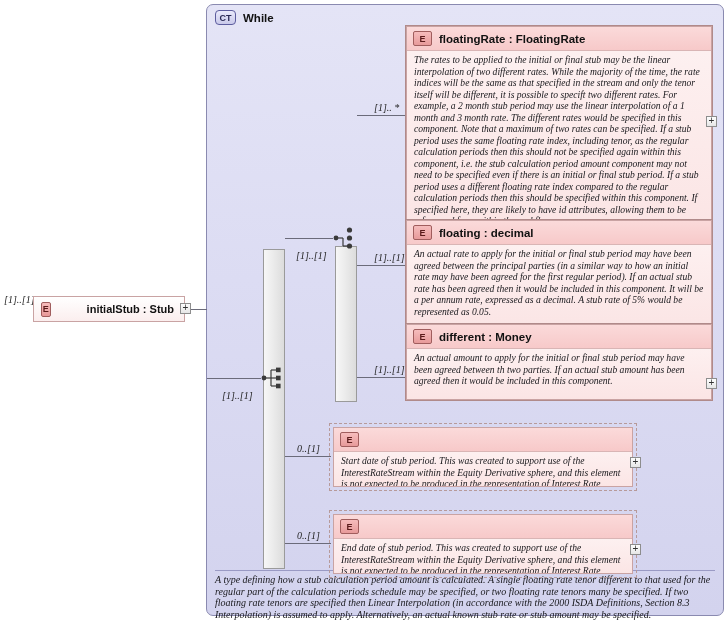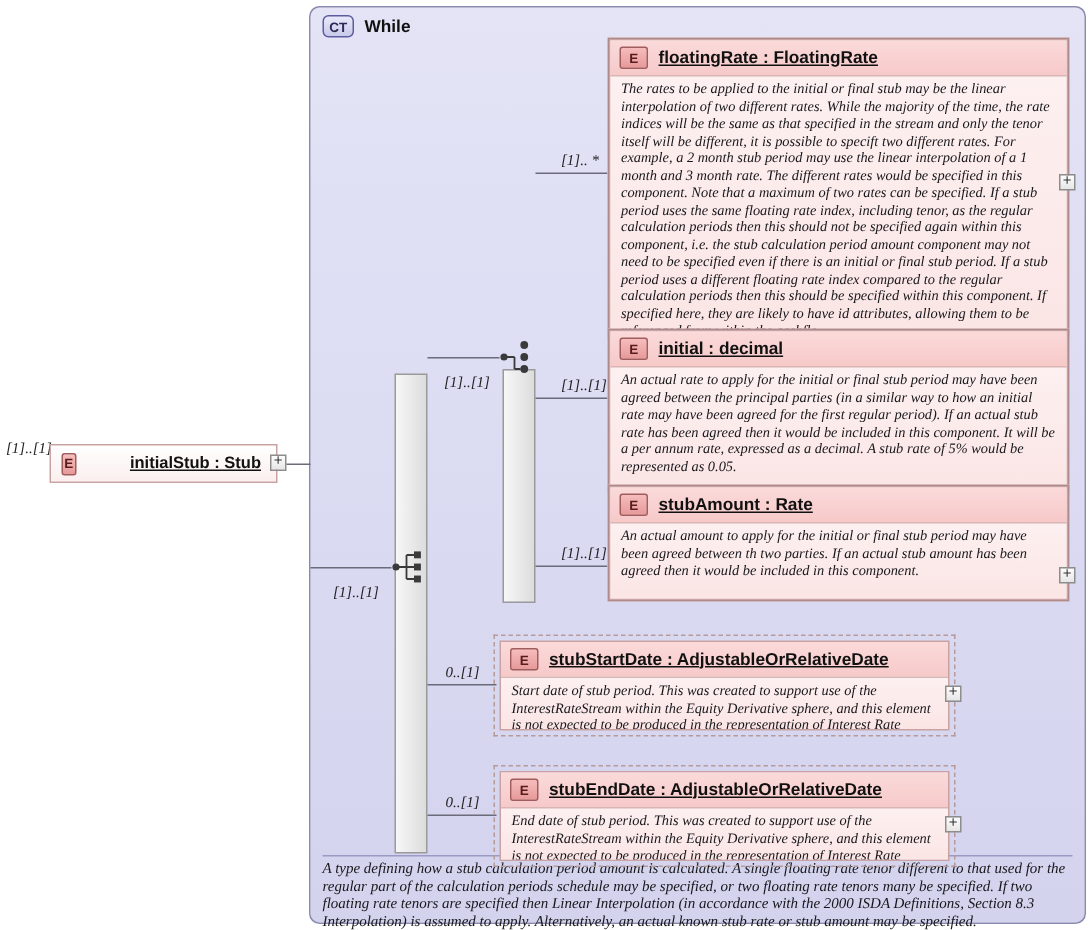--- a/index.html
+++ b/index.html
@@ -109,21 +109,20 @@
     font-size: 9px;
     font-weight: bold;
     color: #5a1b1b;
     display: flex; align-items: center; justify-content: center;
   }
   .el-title {
     font-size: 11.5px;
     font-weight: bold;
     color: #111;
     white-space: nowrap;
-    text-decoration: underline;
   }
   .el-desc {
     font-family: "Liberation Serif", serif;
     font-style: italic;
     font-size: 9.6px;
     line-height: 11.5px;
     color: #17171b;
     padding: 3px 7px 4px 7px;
     border-top: 1px solid #d9b5b5;
     background: linear-gradient(180deg,#fdf0f0 0%, #fbe5e5 100%);
@@ -243,61 +242,59 @@
   </div>
   <div class="plus" style="left:706px; top:116px;"></div>
 
   <span class="card-lbl" style="left:374px; top:252px;">[1]..[1]</span>
   <div class="line hline" style="left:357px; top:265px; width:48px;"></div>
 
   <div class="el-box el-simple" style="left:405px; top:219px; width:308px; height:110px;">
     <div class="el-inner">
       <div class="el-head">
         <div class="el-badge">E</div>
-        <div class="el-title">initial : decimal</div>
+        <div class="el-title">floating : decimal</div>
       </div>
       <div class="el-desc">An actual rate to apply for the initial or final stub period may have been agreed between the principal parties (in a similar way to how an initial rate may have been agreed for the first regular period). If an actual stub rate has been agreed then it would be included in this component. It will be a per annum rate, expressed as a decimal. A stub rate of 5% would be represented as 0.05.</div>
     </div>
   </div>
 
   <span class="card-lbl" style="left:374px; top:364px;">[1]..[1]</span>
   <div class="line hline" style="left:357px; top:377px; width:48px;"></div>
 
   <div class="el-box el-simple" style="left:405px; top:323px; width:308px; height:78px;">
     <div class="el-inner">
       <div class="el-head">
         <div class="el-badge">E</div>
-        <div class="el-title">stubAmount : Rate</div>
+        <div class="el-title">different : Money</div>
       </div>
       <div class="el-desc">An actual amount to apply for the initial or final stub period may have been agreed between th two parties. If an actual stub amount has been agreed then it would be included in this component.</div>
     </div>
   </div>
   <div class="plus" style="left:706px; top:378px;"></div>
 
   <span class="card-lbl" style="left:297px; top:443px;">0..[1]</span>
   <div class="line hline" style="left:285px; top:456px; width:46px;"></div>
 
   <div class="el-box dashed" style="left:329px; top:423px; width:308px; height:68px;">
     <div class="el-inner">
       <div class="el-head">
         <div class="el-badge">E</div>
-        <div class="el-title">stubStartDate : AdjustableOrRelativeDate</div>
       </div>
       <div class="el-desc">Start date of stub period. This was created to support use of the InterestRateStream within the Equity Derivative sphere, and this element is not expected to be produced in the representation of Interest Rate products.</div>
     </div>
   </div>
   <div class="plus" style="left:630px; top:457px;"></div>
 
   <span class="card-lbl" style="left:297px; top:530px;">0..[1]</span>
   <div class="line hline" style="left:285px; top:543px; width:46px;"></div>
 
   <div class="el-box dashed" style="left:329px; top:510px; width:308px; height:68px;">
     <div class="el-inner">
       <div class="el-head">
         <div class="el-badge">E</div>
-        <div class="el-title">stubEndDate : AdjustableOrRelativeDate</div>
       </div>
       <div class="el-desc">End date of stub period. This was created to support use of the InterestRateStream within the Equity Derivative sphere, and this element is not expected to be produced in the representation of Interest Rate products.</div>
     </div>
   </div>
   <div class="plus" style="left:630px; top:544px;"></div>
 
 </div>
 
 </body></html>

